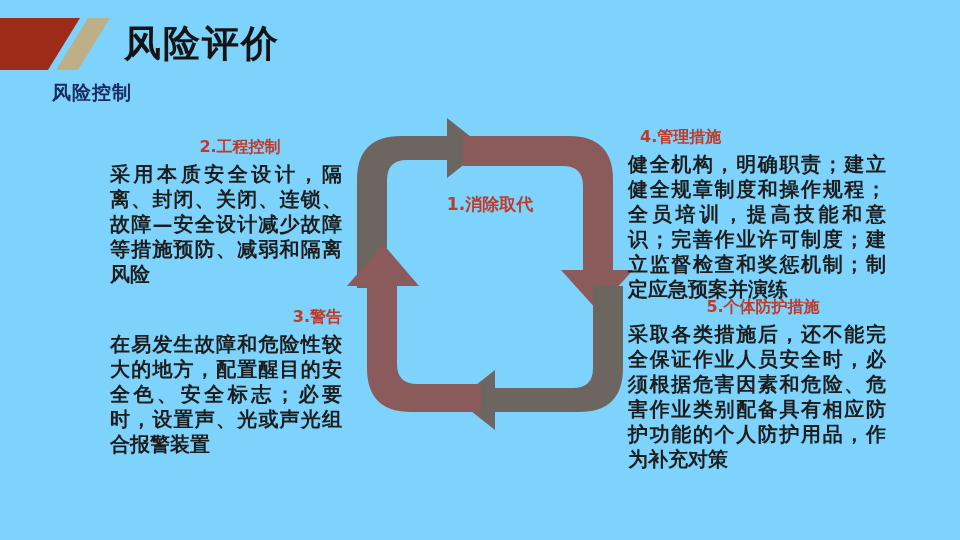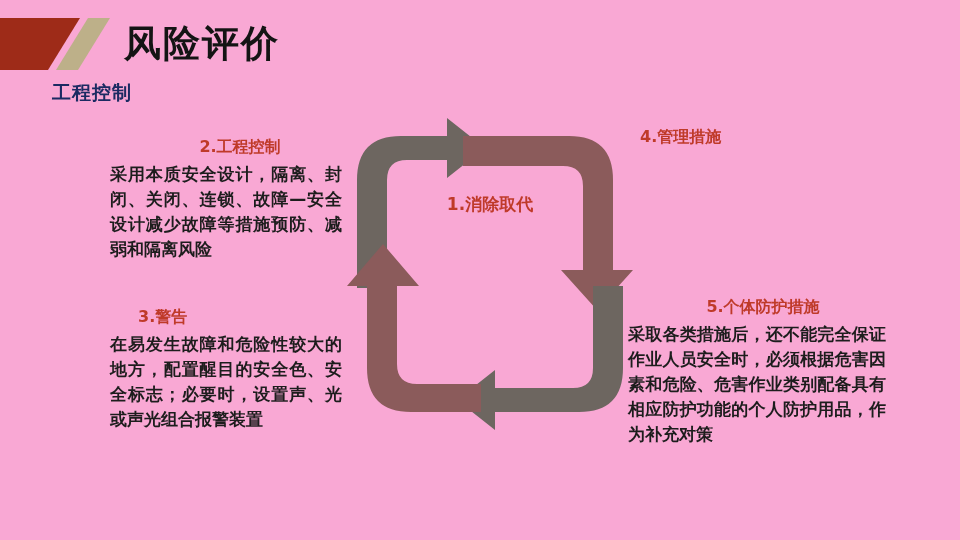--- a/index.html
+++ b/index.html
@@ -14,21 +14,21 @@
     background: #fdeec9;
     font-family: "DejaVu Sans", "Liberation Sans", sans-serif;
     position: relative;
   }
 
   .slide {
     position: absolute;
     left: 0; top: 0;
     width: 960px;
     height: 540px;
-    background: #f9a8d4;
+    background: #7dd3fc;
     overflow: hidden;
   }
 
   
   .header-banner {
     position: absolute;
     left: 0;
     top: 18px;
     width: 130px;
     height: 52px;
@@ -65,21 +65,21 @@
   }
   .block-heading {
     font-size: 16px;
     font-weight: bold;
     color: #bf3a29;
     line-height: 22px;
     margin: 0 0 4px 0;
     white-space: nowrap;
   }
   .block-body {
-    font-size: 17px;
+    font-size: 20px;
     font-weight: bold;
     color: #1d1d1d;
     line-height: 25px;
     margin: 0;
     text-align: justify;
     text-justify: inter-ideograph;
   }
 
   
   #block-2 {
@@ -88,21 +88,21 @@
     width: 232px;
   }
   #block-2 .block-heading { text-align: center; padding-left: 28px; }
 
   
   #block-3 {
     left: 110px;
     top: 306px;
     width: 232px;
   }
-  #block-3 .block-heading { text-align: left; padding-left: 28px; }
+  #block-3 .block-heading { text-align: right; padding-left: 28px; }
 
   
   #block-4 {
     left: 628px;
     top: 126px;
     width: 258px;
   }
   #block-4 .block-heading { text-align: left; padding-left: 12px; }
 
   
@@ -159,21 +159,21 @@
 
   <div class="header-banner">
     <svg width="130" height="52" viewBox="0 0 130 52" xmlns="http://www.w3.org/2000/svg">
       <polygon points="0,0 80,0 48,52 0,52" fill="#9e2b18"></polygon>
       <polygon points="88,0 110,0 78,52 56,52" fill="#bdb089"></polygon>
     </svg>
   </div>
 
   <div class="header-title">风险评价</div>
 
-  <div class="header-subtitle">工程控制</div>
+  <div class="header-subtitle">风险控制</div>
 
   <div class="cycle">
     <svg viewBox="0 0 290 312" xmlns="http://www.w3.org/2000/svg">
 
       <path d="M 12,170
                L 12,62
                Q 12,18 56,18
                L 102,18
                L 102,0
                L 140,30
@@ -230,20 +230,21 @@
     <p class="block-body">采用本质安全设计，隔离、封闭、关闭、连锁、故障—安全设计减少故障等措施预防、减弱和隔离风险</p>
   </div>
 
   <div class="block" id="block-3">
     <p class="block-heading">3.警告</p>
     <p class="block-body">在易发生故障和危险性较大的地方，配置醒目的安全色、安全标志；必要时，设置声、光或声光组合报警装置</p>
   </div>
 
   <div class="block" id="block-4">
     <p class="block-heading">4.管理措施</p>
+    <p class="block-body">健全机构，明确职责；建立健全规章制度和操作规程；全员培训，提高技能和意识；完善作业许可制度；建立监督检查和奖惩机制；制定应急预案并演练</p>
   </div>
 
   <div class="block" id="block-5">
     <p class="block-heading">5.个体防护措施</p>
     <p class="block-body">采取各类措施后，还不能完全保证作业人员安全时，必须根据危害因素和危险、危害作业类别配备具有相应防护功能的个人防护用品，作为补充对策</p>
   </div>
 
 </div>
 
 </body></html>

